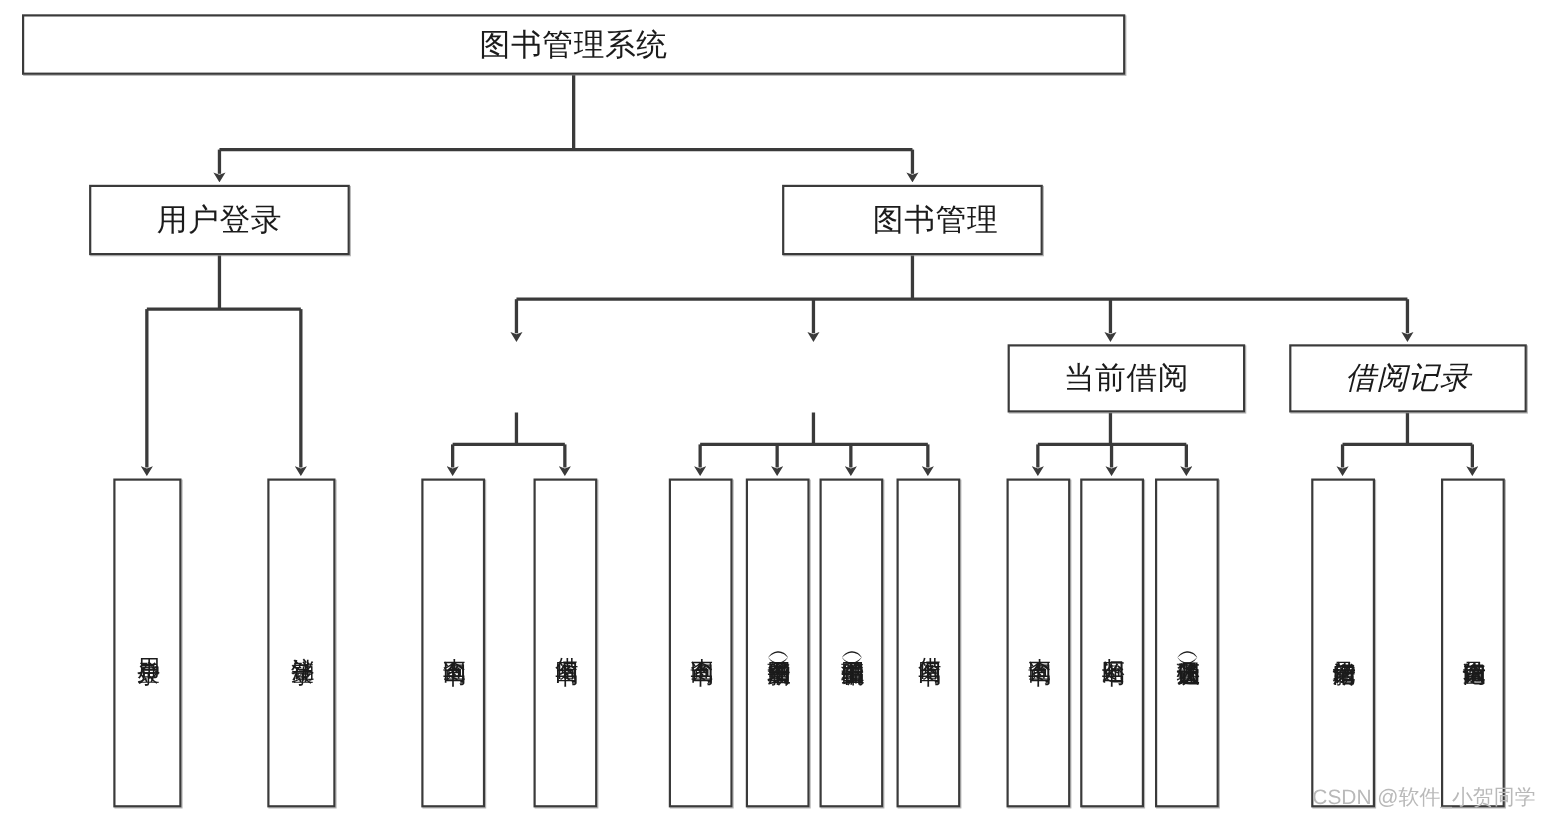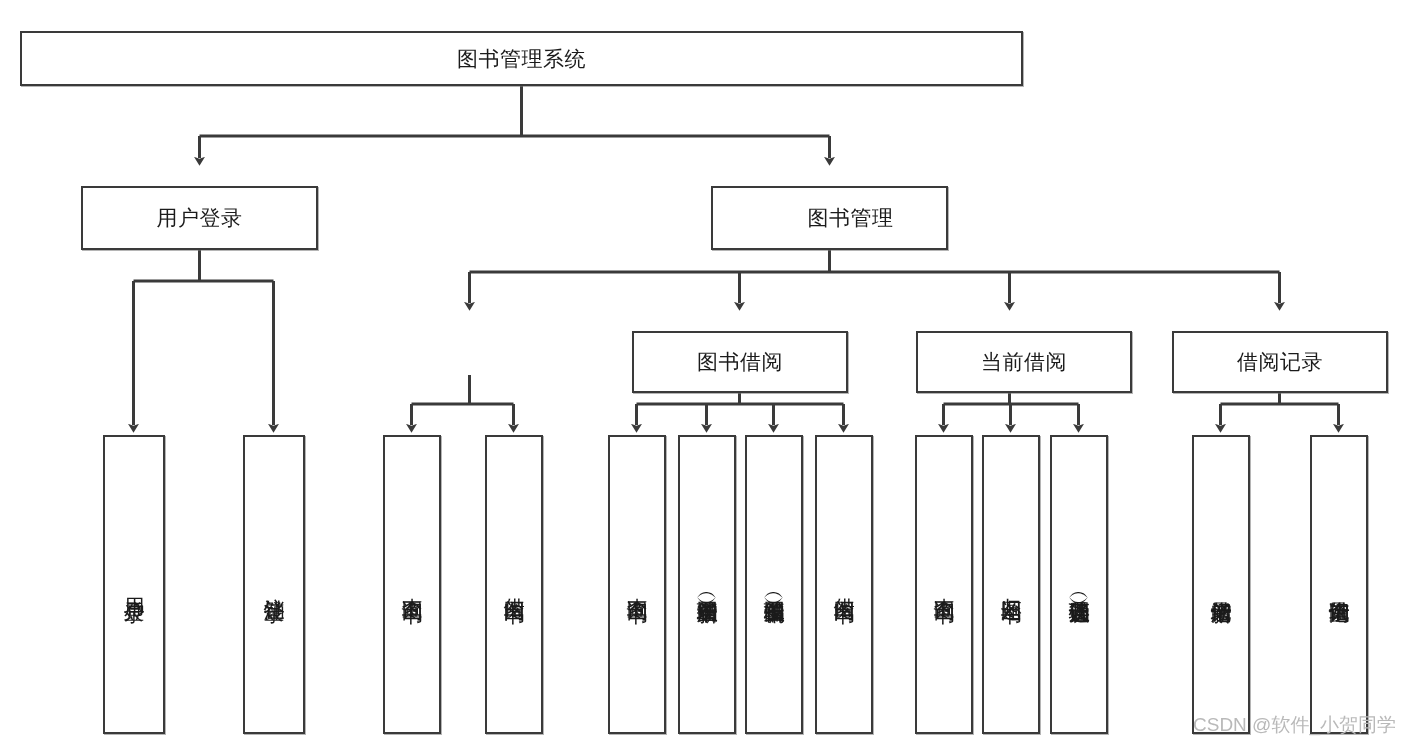--- a/index.html
+++ b/index.html
@@ -29,25 +29,24 @@
     background: #ffffff;
     border: 2px solid #3a3a3a;
     box-shadow: 1px 1px 0 0 rgba(120,120,120,0.55);
     display: flex;
     align-items: center;
     justify-content: center;
     color: #1b1b1b;
     z-index: 2;
   }
   .node-h {
-    font-size: 21px;
+    font-size: 28px;
     line-height: 1.2;
     letter-spacing: 0.5px;
     white-space: nowrap;
-    margin-top: 18px;
   }
   .node-v {
     writing-mode: vertical-rl;
     text-orientation: upright;
     font-size: 21px;
     line-height: 1.35;
     letter-spacing: 2px;
     padding: 6px 0;
     text-align: center;
   }
@@ -119,23 +118,22 @@
       <path d="M1220.5,404 L1220.5,425" marker-end="url(#arrowhead)"></path>
       <path d="M1338.5,404 L1338.5,425" marker-end="url(#arrowhead)"></path>
     </g>
   </svg>
 
   <div class="node node-h" style="left: 20px; top: 13px; width: 1003px; height: 55px;">图书管理系统</div>
 
   <div class="node node-h" style="left: 81px; top: 168px; width: 237px; height: 64px;">用户登录</div>
   <div class="node node-h" style="left: 711px; top: 168px; width: 237px; height: 64px; padding-left: 42px;">图书管理</div>
 
-  <div class="node node-h" style="left: 632px; top: 313px; width: 216px; height: 62px;">图书借阅</div>
   <div class="node node-h" style="left: 916px; top: 313px; width: 216px; height: 62px;">当前借阅</div>
-  <div class="node node-h" style="left: 1172px; top: 313px; width: 216px; height: 62px;">借阅记录</div>
+  <div class="node node-h" style="left: 1172px; top: 313px; width: 216px; height: 62px; font-style: italic;">借阅记录</div>
 
   <div class="node node-v" style="left: 103px; top: 435px; width: 62px; height: 299px;">用户登录</div>
   <div class="node node-v" style="left: 243px; top: 435px; width: 62px; height: 299px;">注销登录</div>
   <div class="node node-v" style="left: 383px; top: 435px; width: 58px; height: 299px;">查询图书</div>
   <div class="node node-v" style="left: 485px; top: 435px; width: 58px; height: 299px;">借阅图书</div>
   <div class="node node-v" style="left: 608px; top: 435px; width: 58px; height: 299px;">查询图书</div>
   <div class="node node-v tight" style="left: 678px; top: 435px; width: 58px; height: 299px;">新增图书（管理员）</div>
   <div class="node node-v tight" style="left: 745px; top: 435px; width: 58px; height: 299px;">编辑图书（管理员）</div>
   <div class="node node-v" style="left: 815px; top: 435px; width: 58px; height: 299px;">借阅图书</div>
   <div class="node node-v" style="left: 915px; top: 435px; width: 58px; height: 299px;">查询图书</div>

